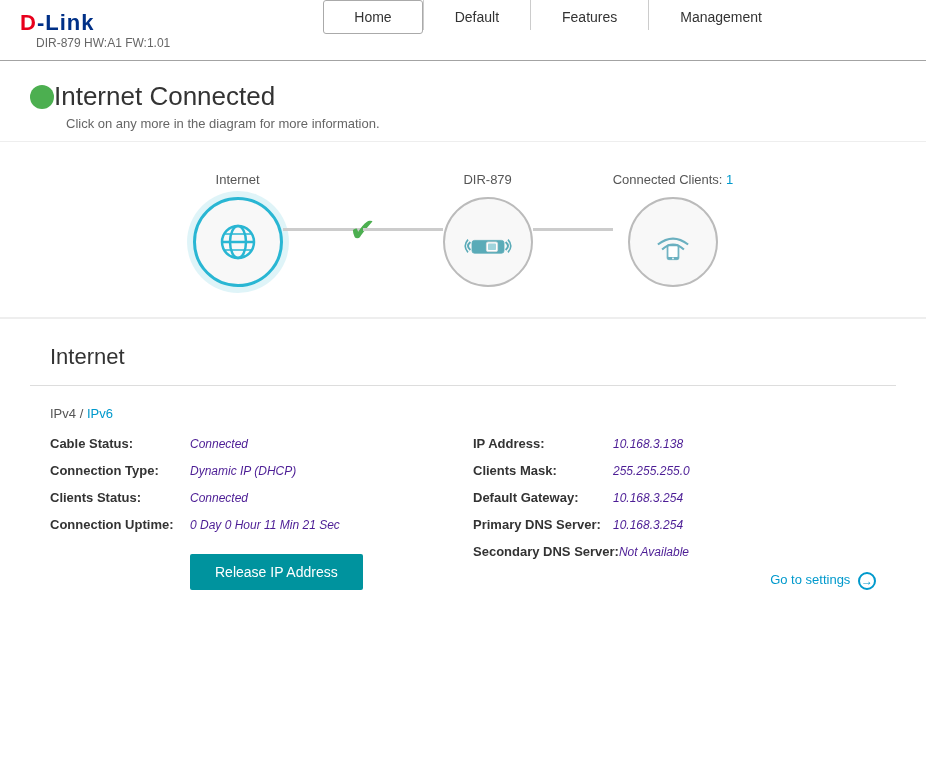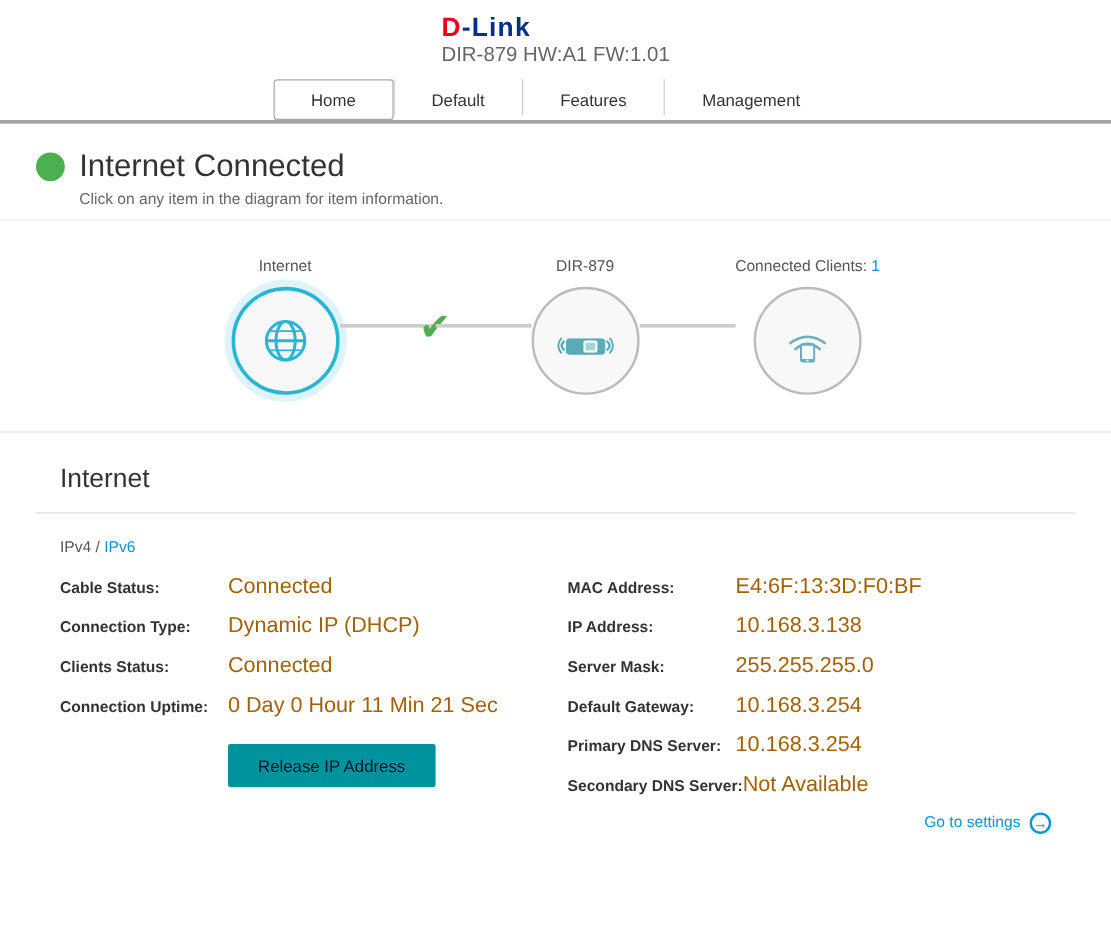--- a/index.html
+++ b/index.html
@@ -2,41 +2,41 @@
 <html><head>
   <meta charset="utf-8">
   <style>
     * { margin: 0; padding: 0; box-sizing: border-box; }
     body { font-family: Arial, sans-serif; font-size: 14px; color: #333; background: #fff; width: 926px; min-height: 771px; }
 
     
     .header {
       display: flex;
       align-items: center;
-      border-bottom: 3px solid #a3a3a3;
+      border-bottom: 1px solid #a3a3a3;
       padding: 0;
       background: #fff;
-      flex-direction: column;
     }
     .logo-area {
       padding: 10px 20px;
       min-width: 180px;
     }
     .logo-text {
       font-size: 22px;
       font-weight: bold;
       color: #003087;
       letter-spacing: 1px;
     }
     .logo-text span {
       color: #e8001c;
     }
     .logo-subtitle {
-      font-size: 17px;
+      font-size: 12px;
       color: #666;
+      margin-left: 16px;
     }
     .nav {
       display: flex;
       flex: 1;
       justify-content: center;
       align-items: flex-start;
       height: 60px;
     }
     .nav-item {
       padding: 8px 30px;
@@ -58,21 +58,20 @@
     }
 
     
     .status-bar {
       padding: 20px 30px 10px 30px;
       border-bottom: 1px solid #eee;
     }
     .status-indicator {
       display: flex;
       align-items: center;
-      gap: 12px;
     }
     .status-dot {
       width: 24px;
       height: 24px;
       border-radius: 50%;
       background: #4caf50;
       flex-shrink: 0;
     }
     .status-title {
       font-size: 26px;
@@ -199,26 +198,27 @@
       align-items: baseline;
       margin-bottom: 12px;
     }
     .info-label {
       font-weight: bold;
       font-size: 13px;
       min-width: 140px;
       color: #333;
     }
     .info-value {
-      font-size: 18px;
-      color: #a16207;
+      font-size: 12px;
+      color: #4c1d95;
+      font-style: italic;
     }
     .btn-release {
       background: #00939e;
-      color: #0f172a;
+      color: #ffffff;
       border: none;
       padding: 10px 25px;
       font-size: 14px;
       cursor: pointer;
       border-radius: 2px;
       margin-top: 10px;
       margin-left: 140px;
     }
     .go-to-settings {
       text-align: right;
@@ -262,21 +262,21 @@
     <div class="nav-divider"></div>
     <a class="nav-item">Management</a>
   </nav>
 </header>
 
 <div class="status-bar">
   <div class="status-indicator">
     <div class="status-dot"></div>
     <h1 class="status-title">Internet Connected</h1>
   </div>
-  <div class="status-subtitle">Click on any item in the diagram for item information.</div>
+  <div class="status-subtitle">Click on any more in the diagram for more information.</div>
 </div>
 
 <div class="diagram-section">
 
   <div class="diagram-item">
     <div class="diagram-label">Internet</div>
     <div class="diagram-circle internet">
       <svg class="icon-globe" viewBox="0 0 44 44" fill="none">
         <circle cx="22" cy="22" r="16" stroke="#29b6d3" stroke-width="2.5" fill="none"></circle>
         <ellipse cx="22" cy="22" rx="8" ry="16" stroke="#29b6d3" stroke-width="2.5" fill="none"></ellipse>
@@ -364,29 +364,25 @@
           <span class="info-label">Connection Uptime:</span>
           <span class="info-value">0 Day 0 Hour 11 Min 21 Sec</span>
         </div>
         <div class="info-row">
           <button class="btn-release">Release IP Address</button>
         </div>
       </div>
 
       <div class="info-col">
         <div class="info-row">
-          <span class="info-label">MAC Address:</span>
-          <span class="info-value">E4:6F:13:3D:F0:BF</span>
-        </div>
-        <div class="info-row">
           <span class="info-label">IP Address:</span>
           <span class="info-value">10.168.3.138</span>
         </div>
         <div class="info-row">
-          <span class="info-label">Server Mask:</span>
+          <span class="info-label">Clients Mask:</span>
           <span class="info-value">255.255.255.0</span>
         </div>
         <div class="info-row">
           <span class="info-label">Default Gateway:</span>
           <span class="info-value">10.168.3.254</span>
         </div>
         <div class="info-row">
           <span class="info-label">Primary DNS Server:</span>
           <span class="info-value">10.168.3.254</span>
         </div>

